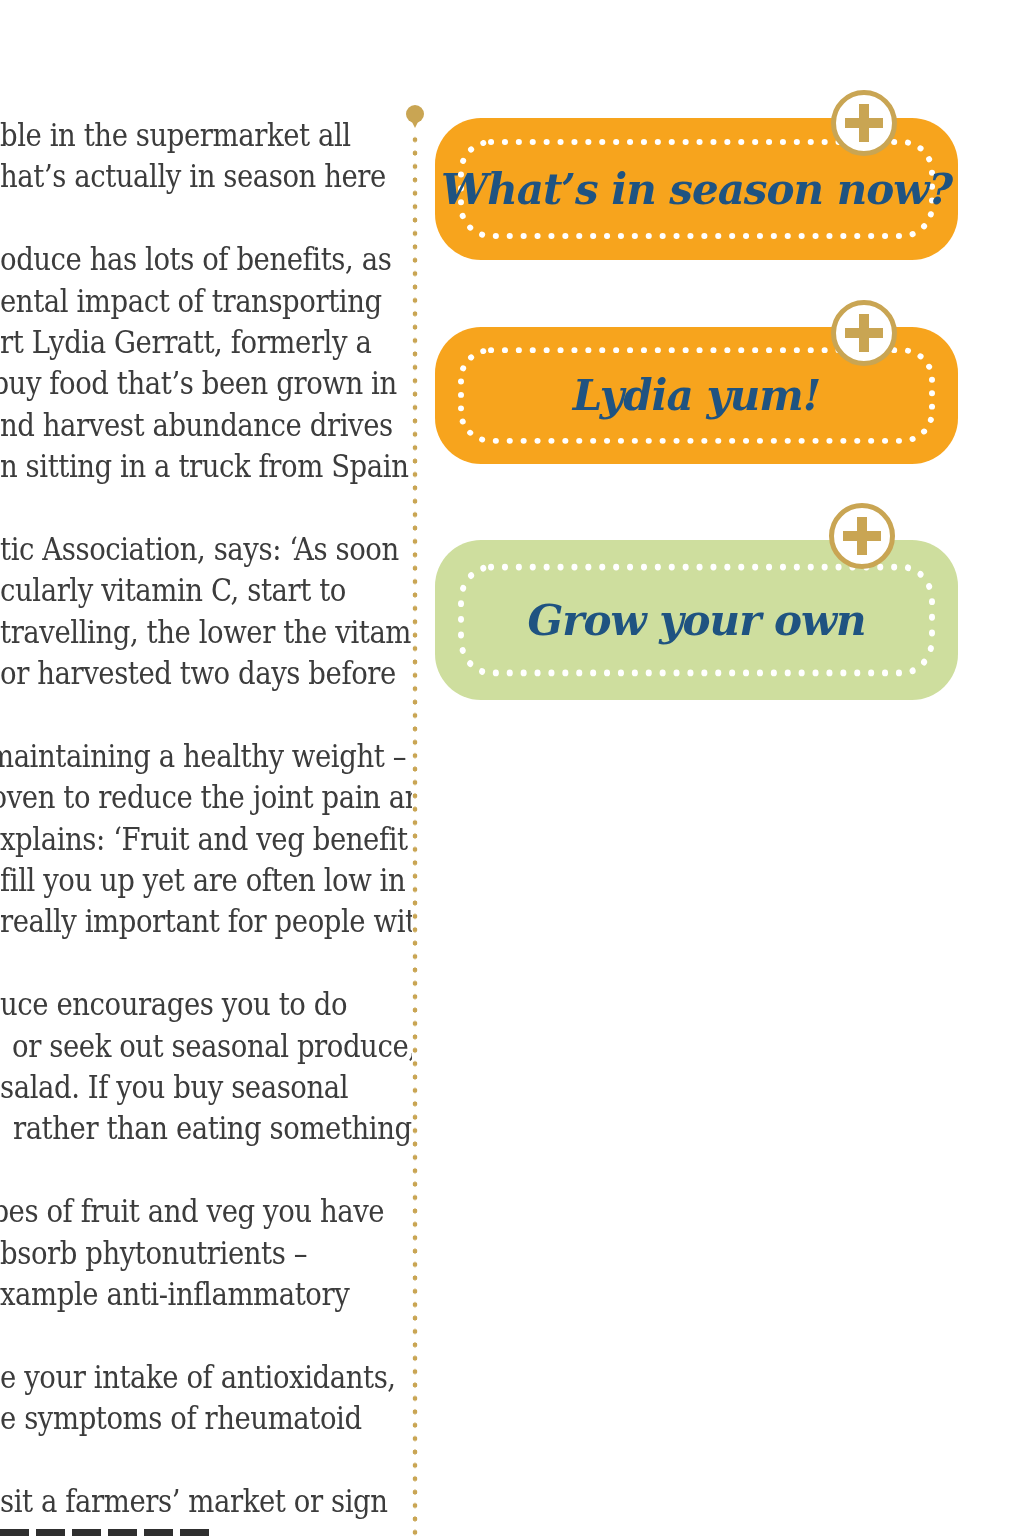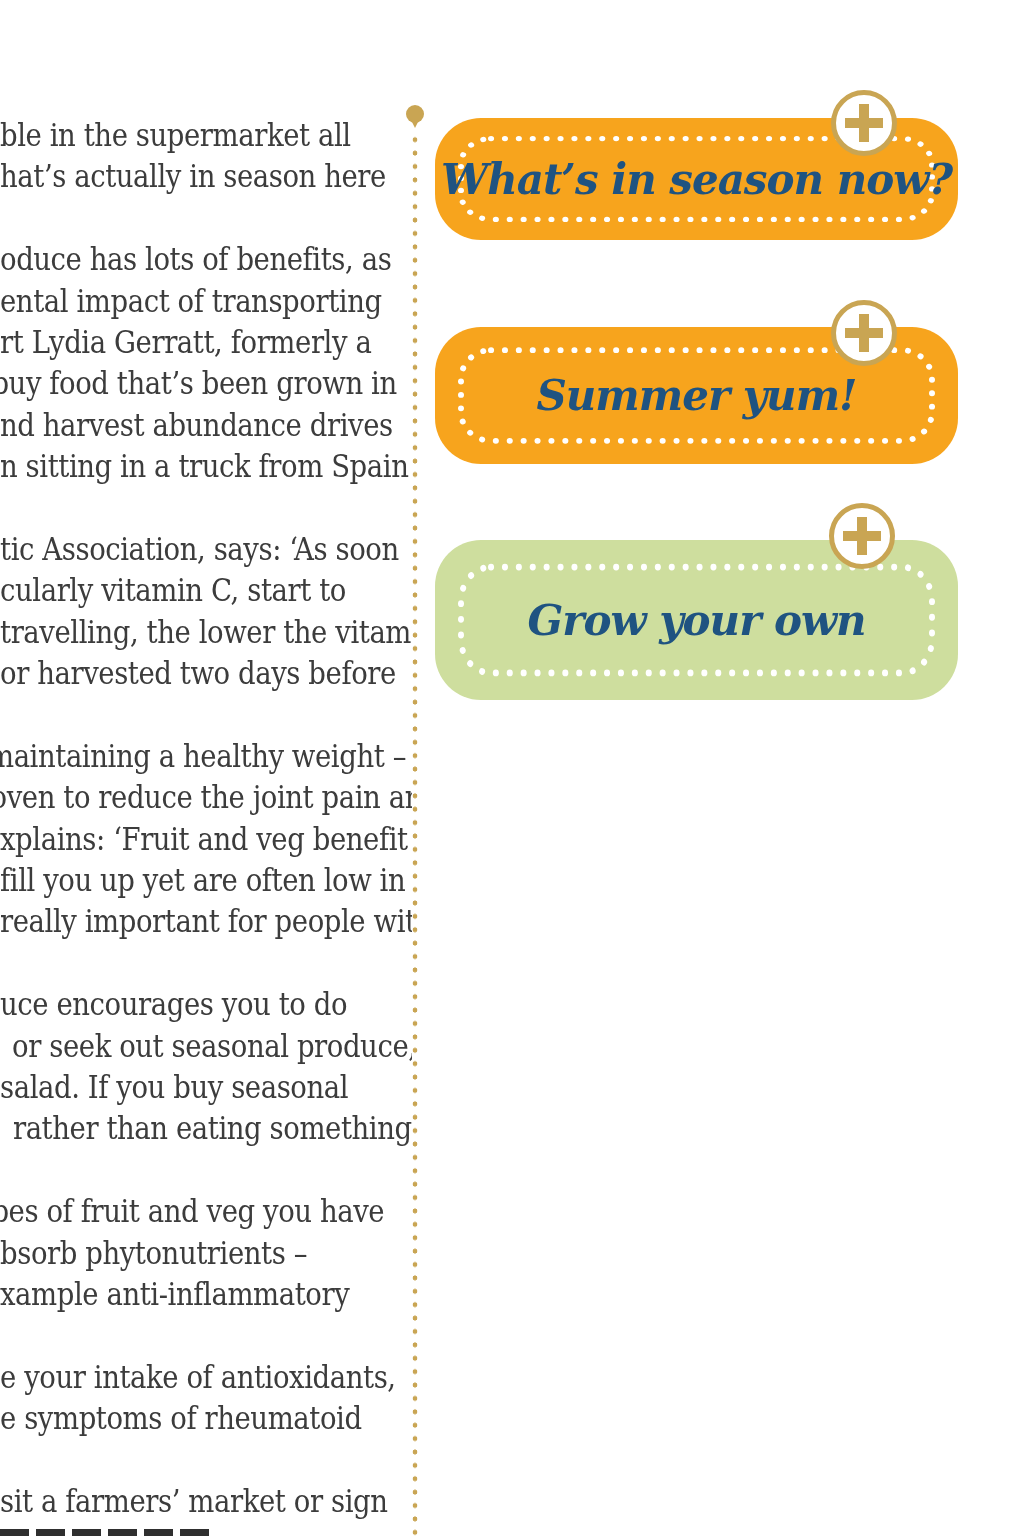--- a/index.html
+++ b/index.html
@@ -20,21 +20,21 @@
   .drop{position:absolute;left:406px;top:105px;width:18px;height:18px;border-radius:50%;background:#C9A553;}
   .drop::after{content:"";position:absolute;left:5px;top:15px;width:0;height:0;
     border-left:4px solid transparent;border-right:4px solid transparent;border-top:8px solid #C9A553;}
   .divider-dots{position:absolute;left:412px;top:133px;width:6px;height:1403px;
     background-image:radial-gradient(circle,#C9A553 2.3px,rgba(201,165,83,0) 2.6px);
     background-size:6px 13.4px;background-repeat:repeat-y;background-position:center top;}
 
   
   .card{position:absolute;left:435px;width:523px;border-radius:46px;
         display:flex;align-items:center;justify-content:center;}
-  .card-0{top:118px;height:122px;}
+  .card-0{top:118px;height:142px;}
   .card-1{top:327px;height:137px;}
   .card-2{top:540px;height:160px;}
   .card-label{position:relative;z-index:1;font-style:italic;font-weight:bold;font-size:42px;
         letter-spacing:-1px;color:#1F5381;}
   .dotted-border{position:absolute;left:0;top:0;width:100%;height:100%;}
 
   .plus-badge{position:absolute;left:396px;top:-28px;width:56px;height:56px;background:#ffffff;
         border:5px solid #C9A553;border-radius:50%;box-sizing:content-box;}
   .card-1 .plus-badge{top:-27px;}
   .card-2 .plus-badge{left:394px;top:-37px;}
@@ -105,21 +105,21 @@
         <rect x="26" y="24" width="471" height="94" rx="30" fill="none" stroke="#FFFFFF" stroke-width="6" stroke-linecap="round" stroke-dasharray="0.1 13.8"></rect>
       </svg>
       <span class="card-label">What’s in season now?</span>
       <span class="plus-badge"></span>
     </div>
 
     <div class="card card-1" style="background: rgb(247, 164, 29);">
       <svg class="dotted-border" viewBox="0 0 523 142" preserveAspectRatio="none">
         <rect x="26" y="24" width="471" height="94" rx="30" fill="none" stroke="#FFFFFF" stroke-width="6" stroke-linecap="round" stroke-dasharray="0.1 13.8"></rect>
       </svg>
-      <span class="card-label">Summer yum!</span>
+      <span class="card-label">Lydia yum!</span>
       <span class="plus-badge"></span>
     </div>
 
     <div class="card card-2" style="background: rgb(206, 222, 158);">
       <svg class="dotted-border" viewBox="0 0 523 142" preserveAspectRatio="none">
         <rect x="26" y="24" width="471" height="94" rx="30" fill="none" stroke="#FFFFFF" stroke-width="6" stroke-linecap="round" stroke-dasharray="0.1 13.8"></rect>
       </svg>
       <span class="card-label">Grow your own</span>
       <span class="plus-badge"></span>
     </div>

